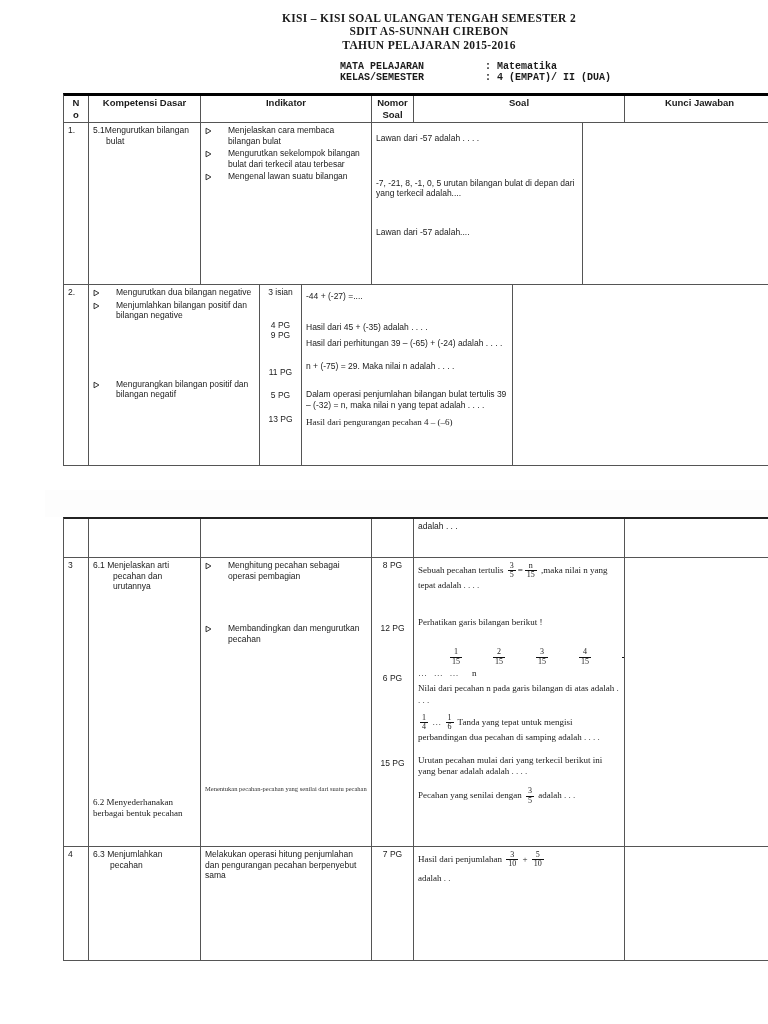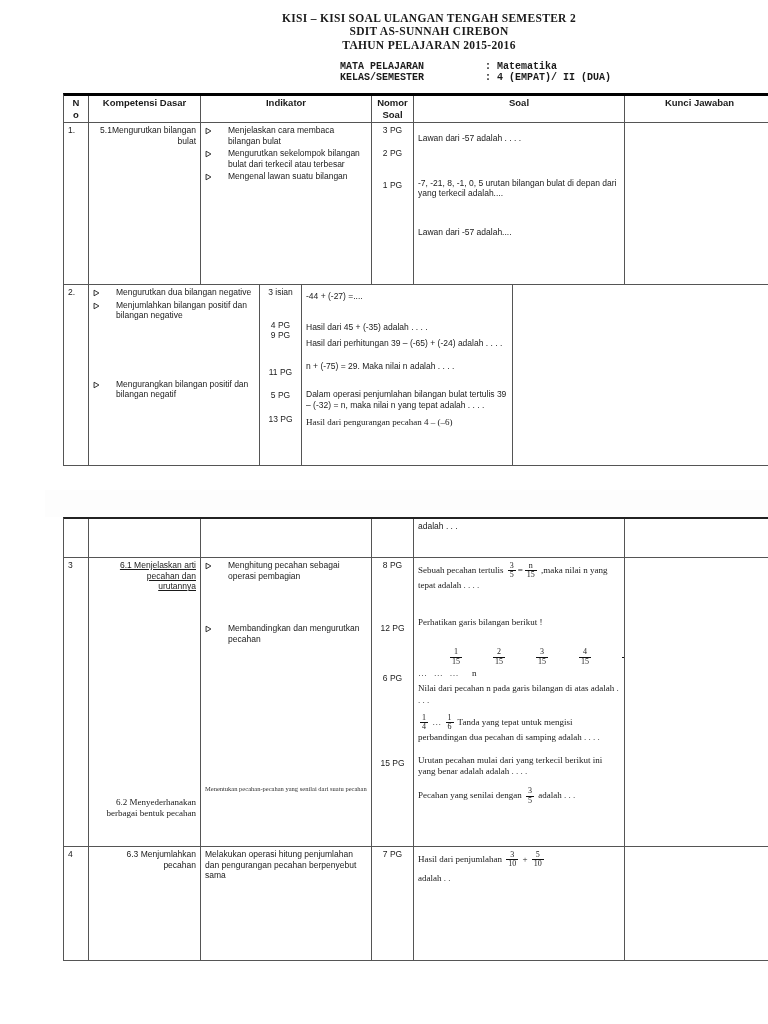--- a/index.html
+++ b/index.html
@@ -23,38 +23,38 @@
   .ktable{margin-left:18px;width:712px;box-sizing:border-box;
           border:1px solid #555;background:#fff;}
   .t1{margin-top:9px;border-top:3px solid #000;}
   .t2{margin-top:27px;border-top:2px solid #222;}
   .trow{display:flex;}
   .cell{box-sizing:border-box;border-right:1px solid #555;border-bottom:1px solid #555;
         padding:2px 4px;overflow:hidden;font-size:8.5px;line-height:1.25;}
   .cell:last-child{border-right:none;}
   .trow:last-child .cell{border-bottom:none;}
   .c-no{width:25px;}
-  .c-kd{width:112px;text-align:right;}
+  .c-kd{width:112px;}
   .c-ind{width:171px;}
   .c-nom{width:42px;text-align:center;}
   .c-soal{width:211px;}
   .c-kunci{flex:1;}
 
   .hrow .cell{font-weight:bold;font-size:9.5px;text-align:center;white-space:pre-line;
               padding-top:1px;}
   .t1 .hrow{height:27px;}
   .row-1{height:162px;}
   .row-2{height:180px;}
   .row-cont{height:39px;}
   .row-3{height:289px;}
   .row-4{height:113px;}
 
   .hang13{padding-left:13px;text-indent:-13px;}
   .hang17{padding-left:17px;text-indent:-17px;}
-  .hang20{padding-left:20px;text-indent:-20px;text-decoration:underline;}
+  .hang20{padding-left:20px;text-indent:-20px;}
 
   .bullet-item{display:flex;gap:16px;}
   .bullet-item svg{flex:0 0 auto;margin-top:2px;}
 
   .serif{font-family:"Liberation Serif", serif;font-size:9px;}
   .tiny{font-family:"Liberation Serif", serif;font-size:6.5px;line-height:1.2;color:#333;}
 
   .frac{display:inline-block;text-align:center;vertical-align:middle;
         line-height:1.05;font-size:8px;margin:0 2px;}
   .frac .fnum{display:block;border-bottom:1px solid #111;padding:0 2px;}
@@ -128,25 +128,20 @@
               </svg>
             <span>Mengurutkan sekelompok bilangan bulat dari terkecil atau terbesar</span>
           </div>
           <div class="bullet-item mt2">
             <svg width="7" height="8" viewBox="0 0 10 10">
                 <path d="M1.5 1 L8.5 5 L1.5 9 Z" fill="none" stroke="#222" stroke-width="1.3"></path>
               </svg>
             <span>Mengenal lawan suatu bilangan</span>
           </div>
         </div>
-        <div class="cell c-nom">
-          <div>3 PG</div>
-          <div class="mt12">2 PG</div>
-          <div class="mt22">1 PG</div>
-        </div>
         <div class="cell c-soal">
           <div class="mt8">Lawan dari -57 adalah . . . .</div>
           <div class="mt34">-7, -21, 8, -1, 0, 5 urutan bilangan bulat di depan dari yang terkecil adalah....</div>
           <div class="mt28">Lawan dari -57 adalah....</div>
         </div>
         <div class="cell c-kunci"></div>
       </div>
 
       <div class="trow row-2">
         <div class="cell c-no">2.</div>

